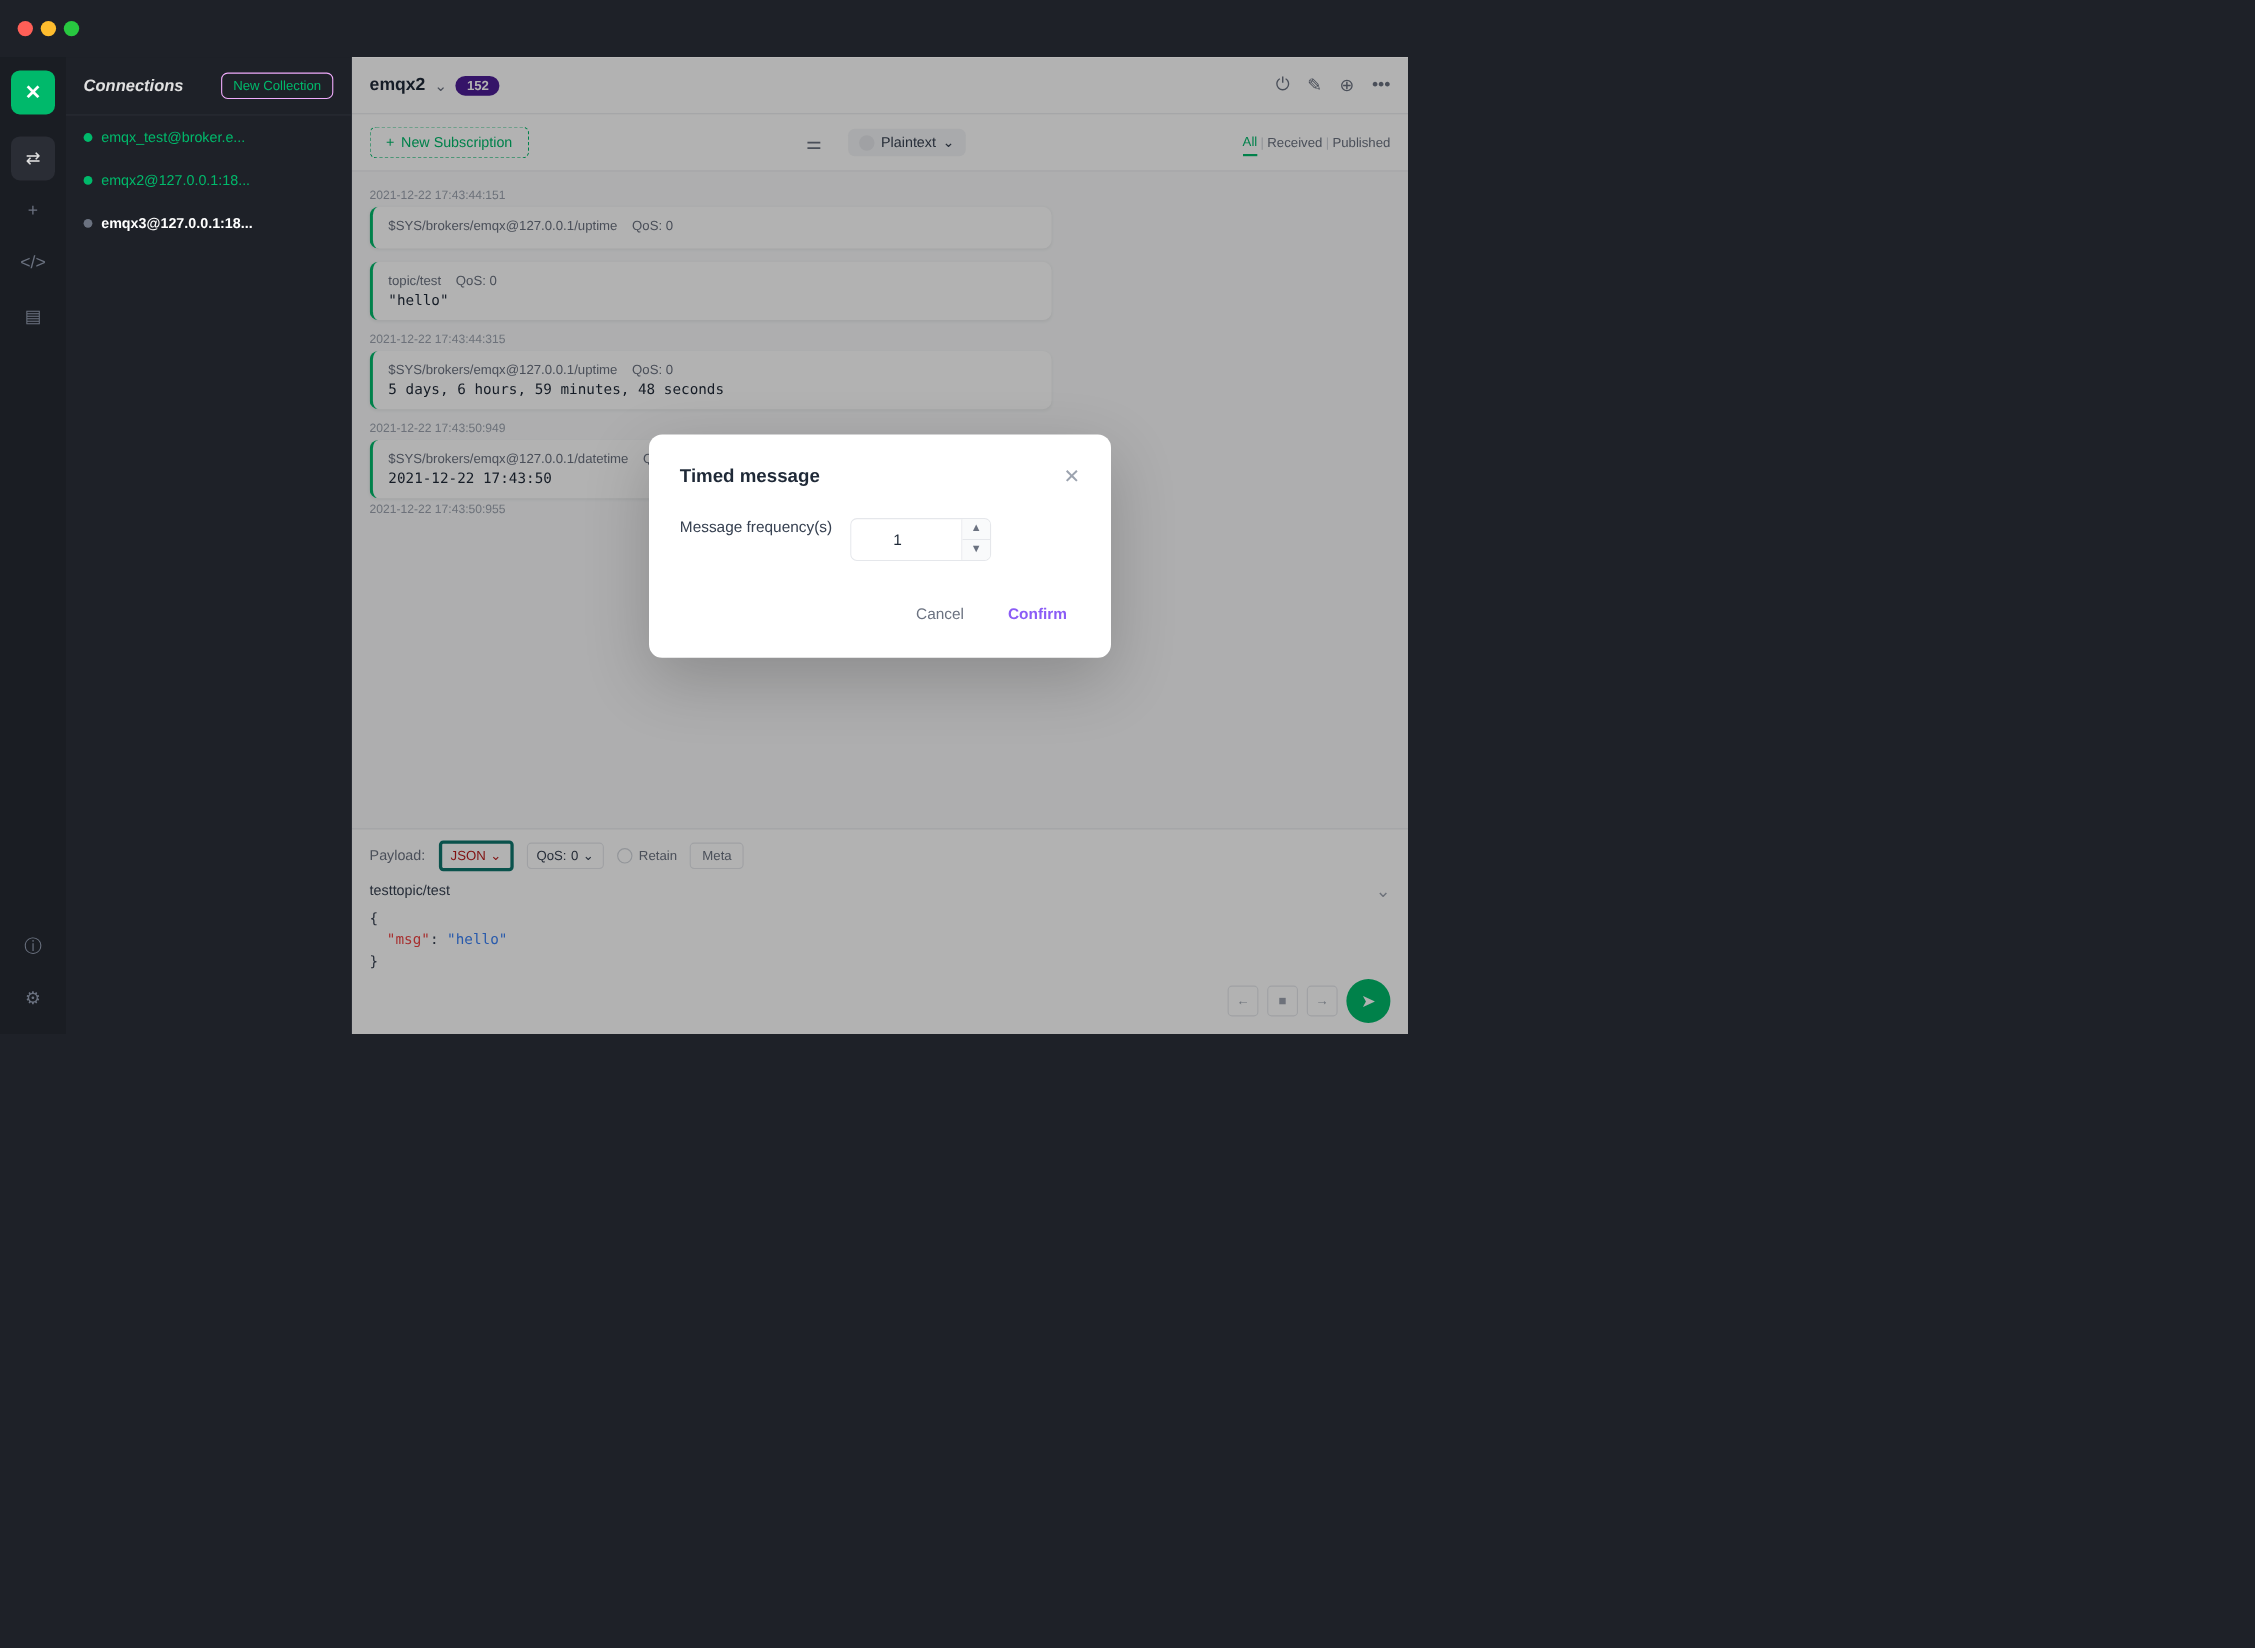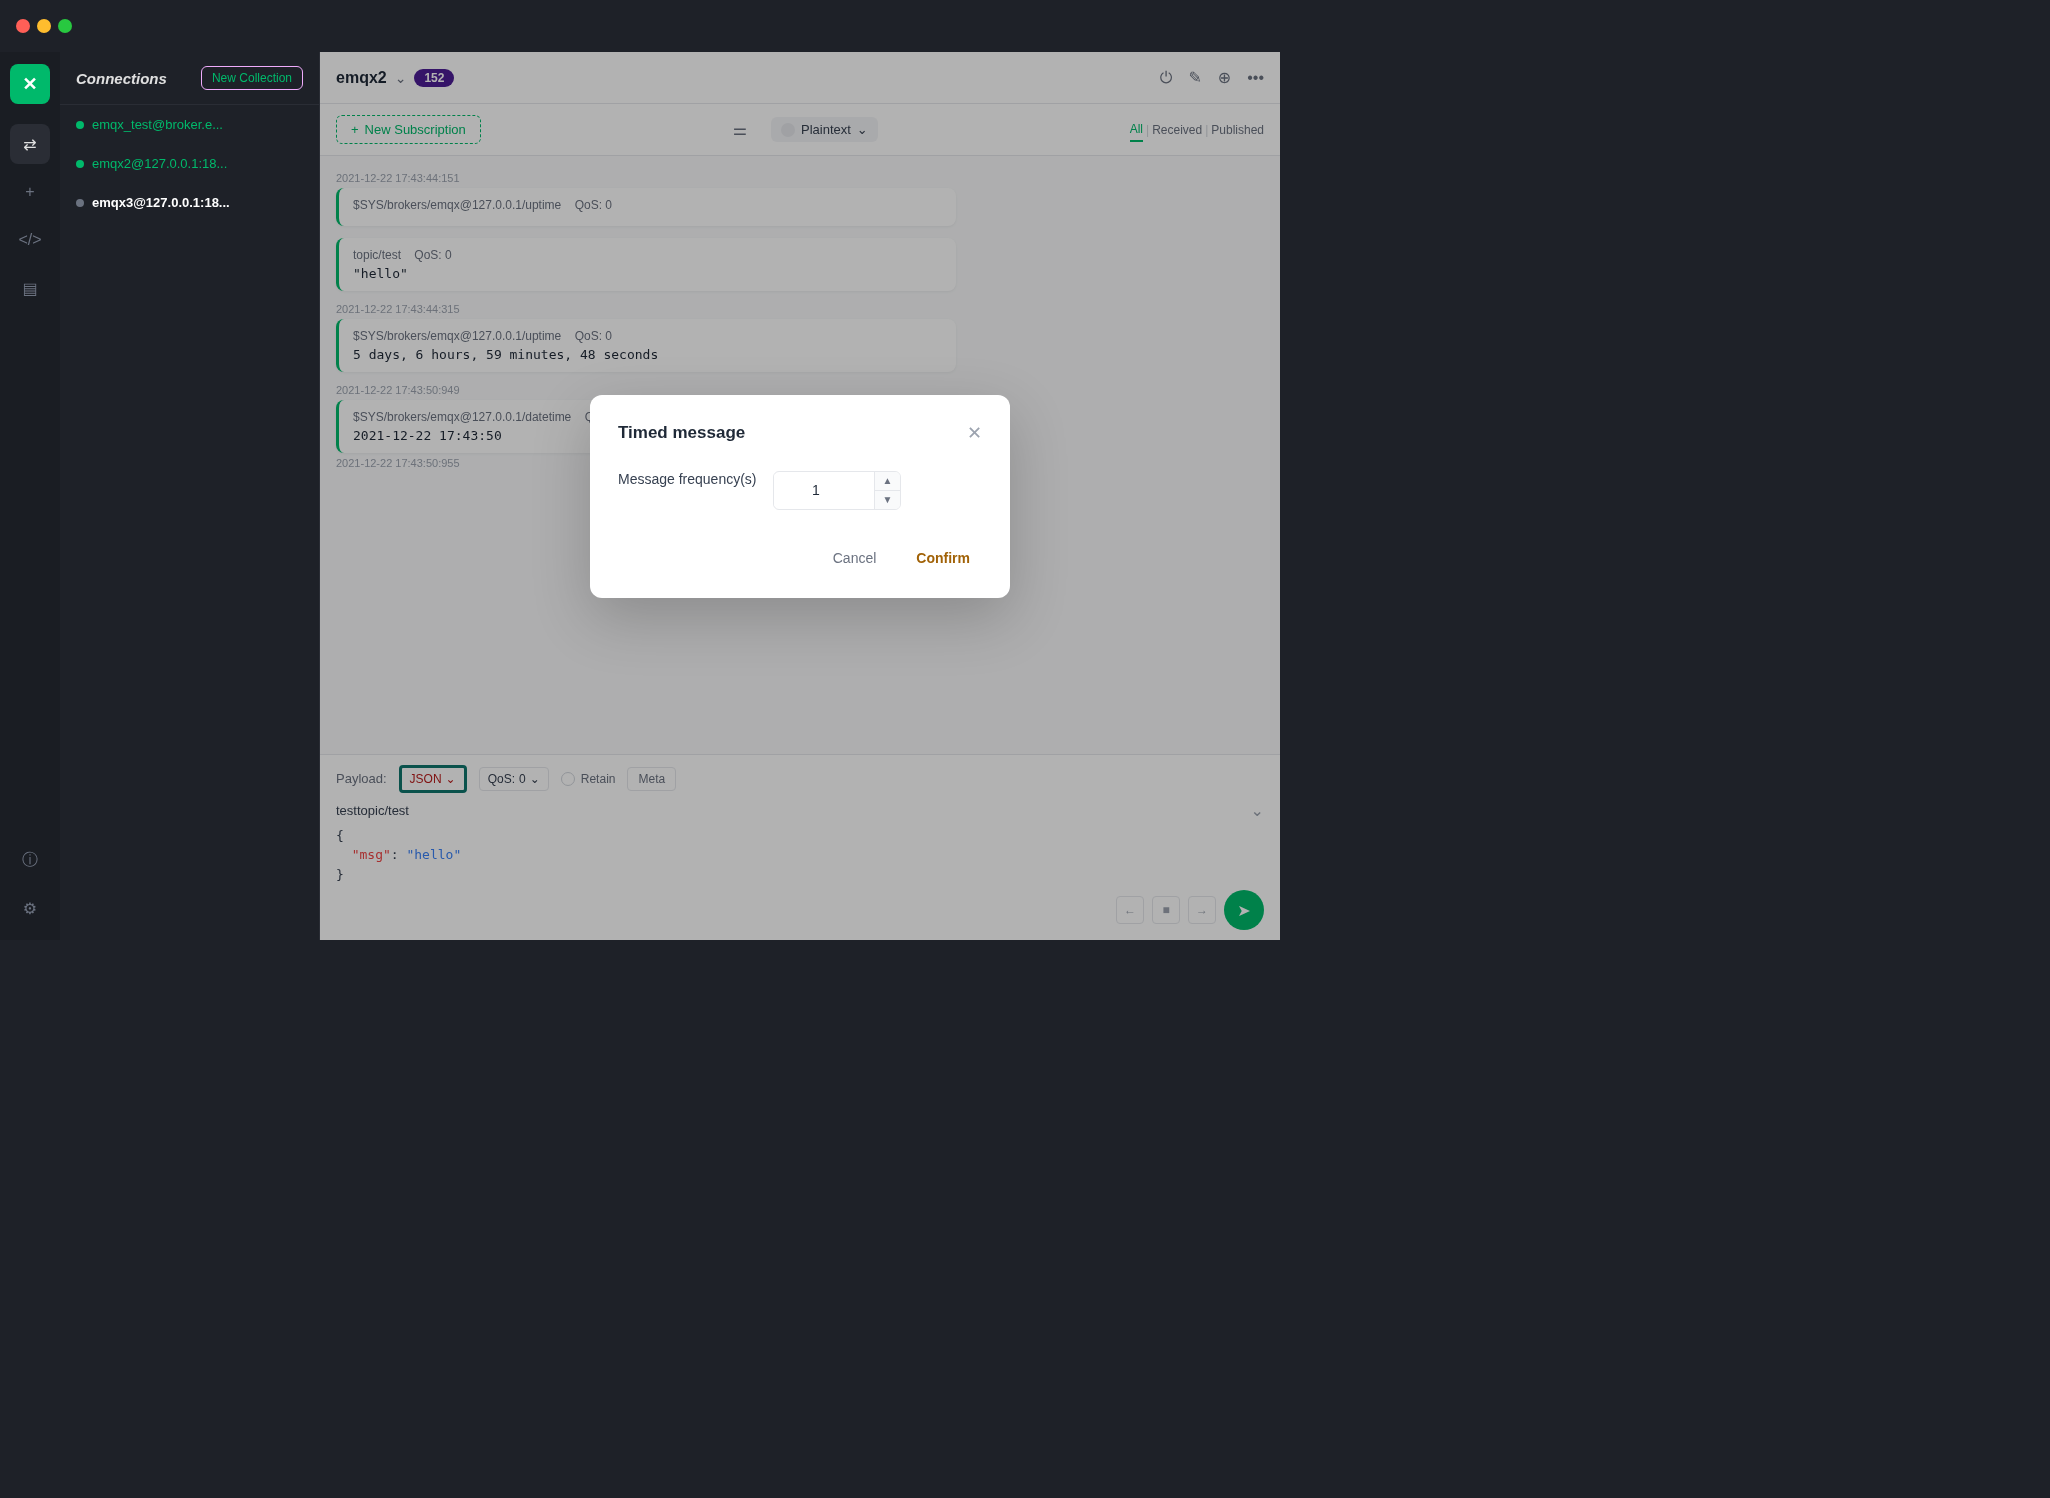--- a/index.html
+++ b/index.html
@@ -509,21 +509,21 @@
       background: none;
       border: none;
       color: #6b7280;
       font-size: 14px;
       cursor: pointer;
       padding: 8px 12px;
     }
     .confirm-btn {
       background: none;
       border: none;
-      color: #a16207;
+      color: #8b5cf6;
       font-size: 14px;
       font-weight: 600;
       cursor: pointer;
       padding: 8px 12px;
     }
   </style>
 </head>
 <body>
 
 <div class="titlebar">

